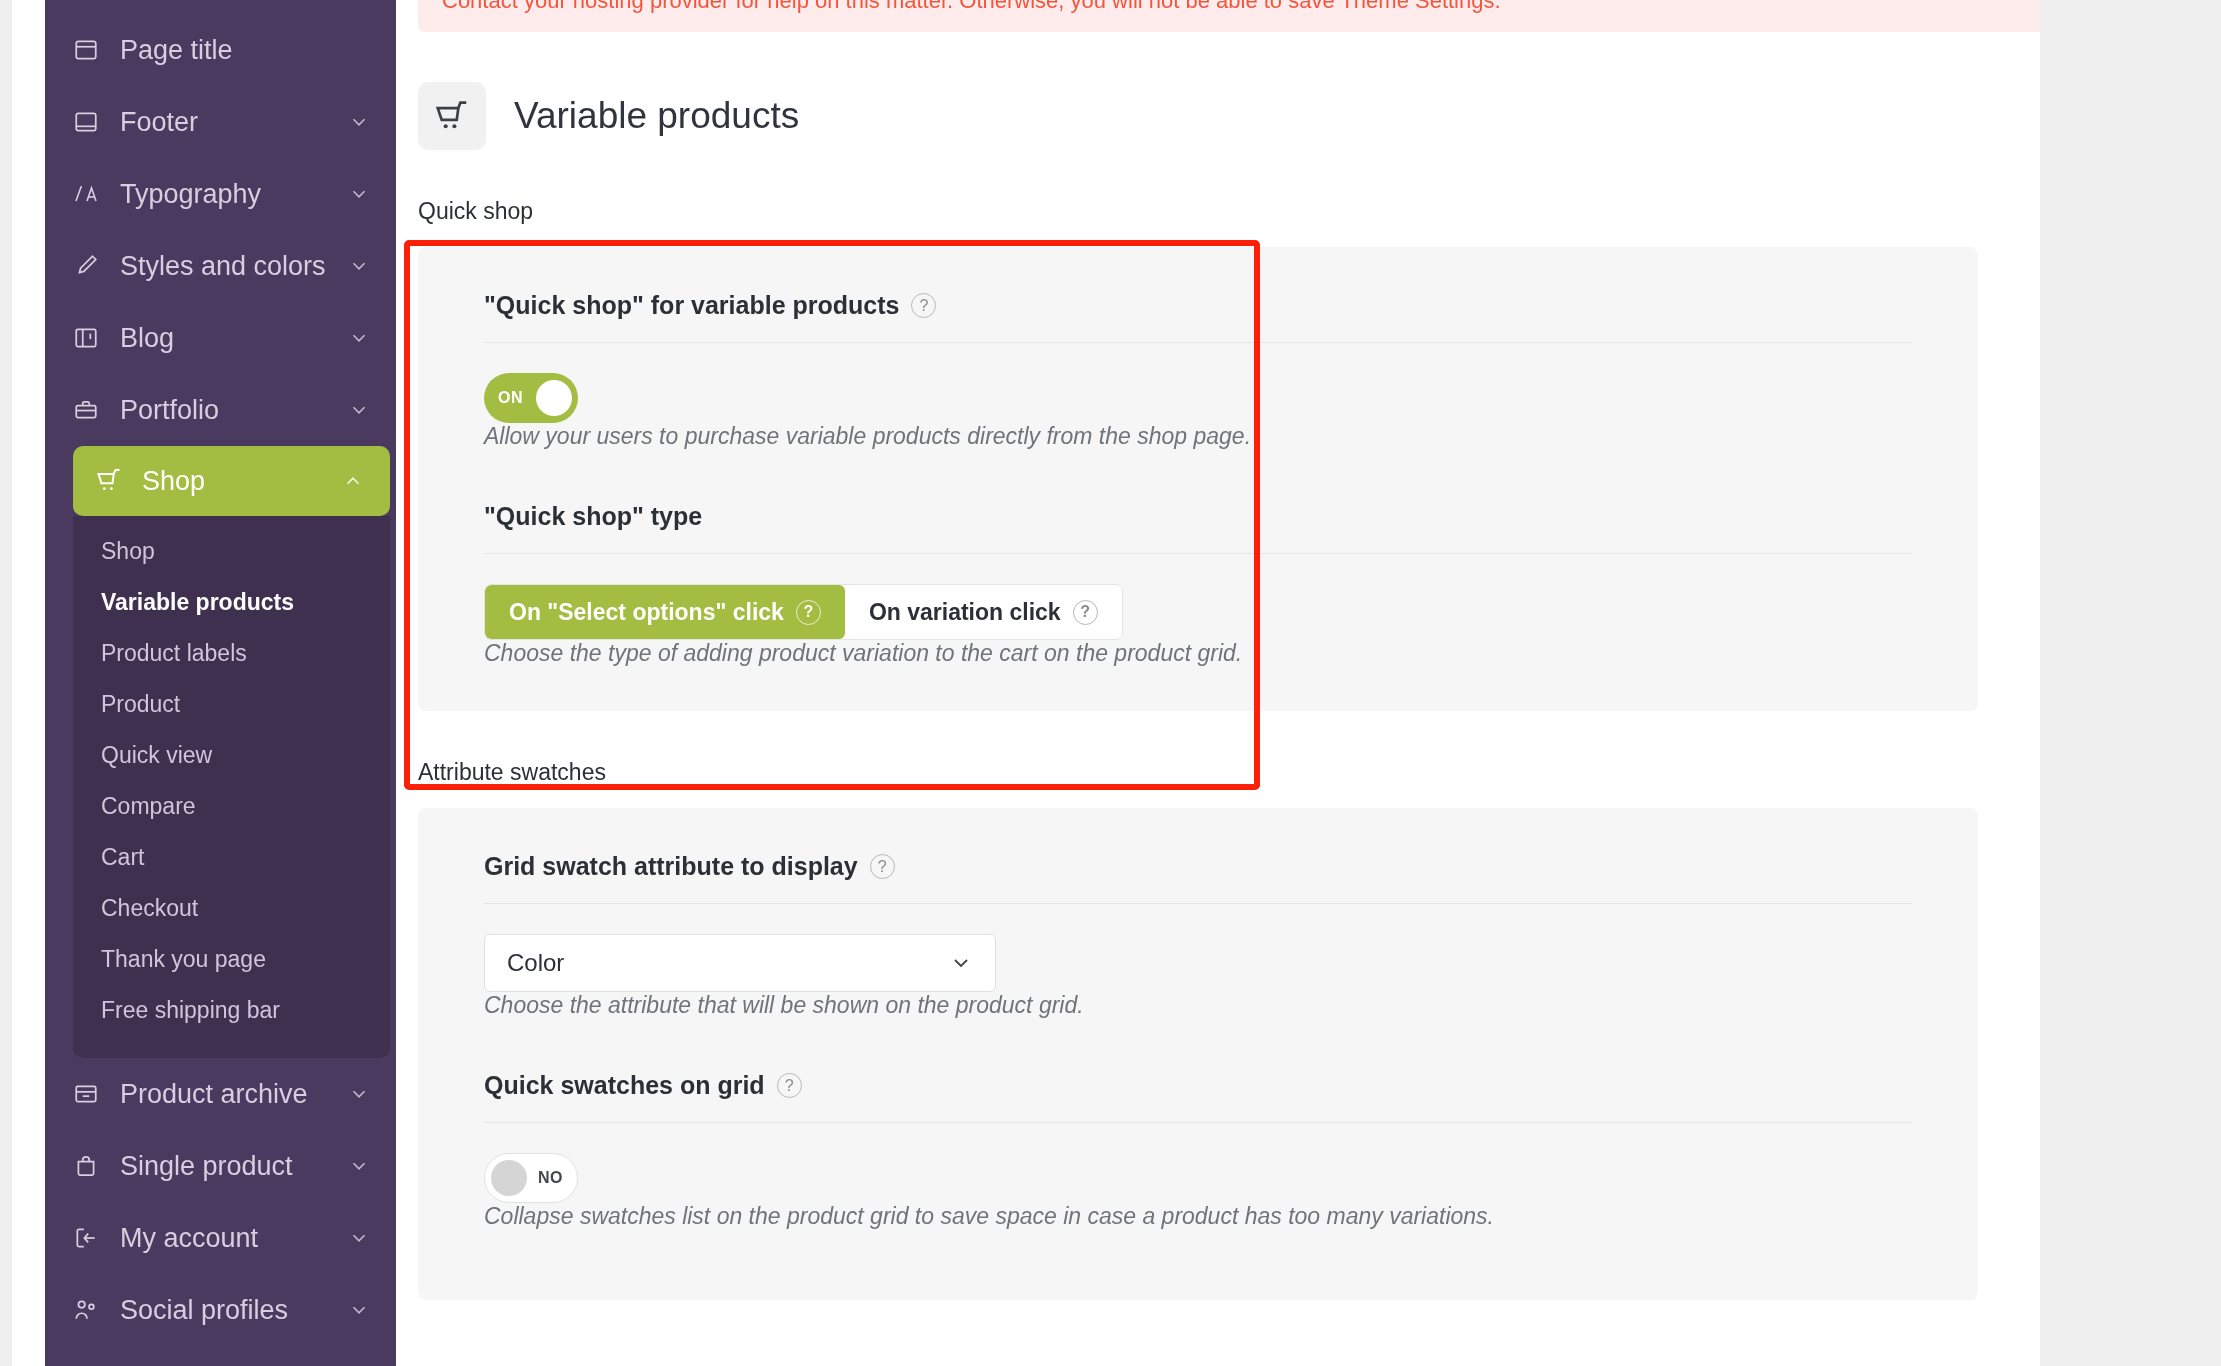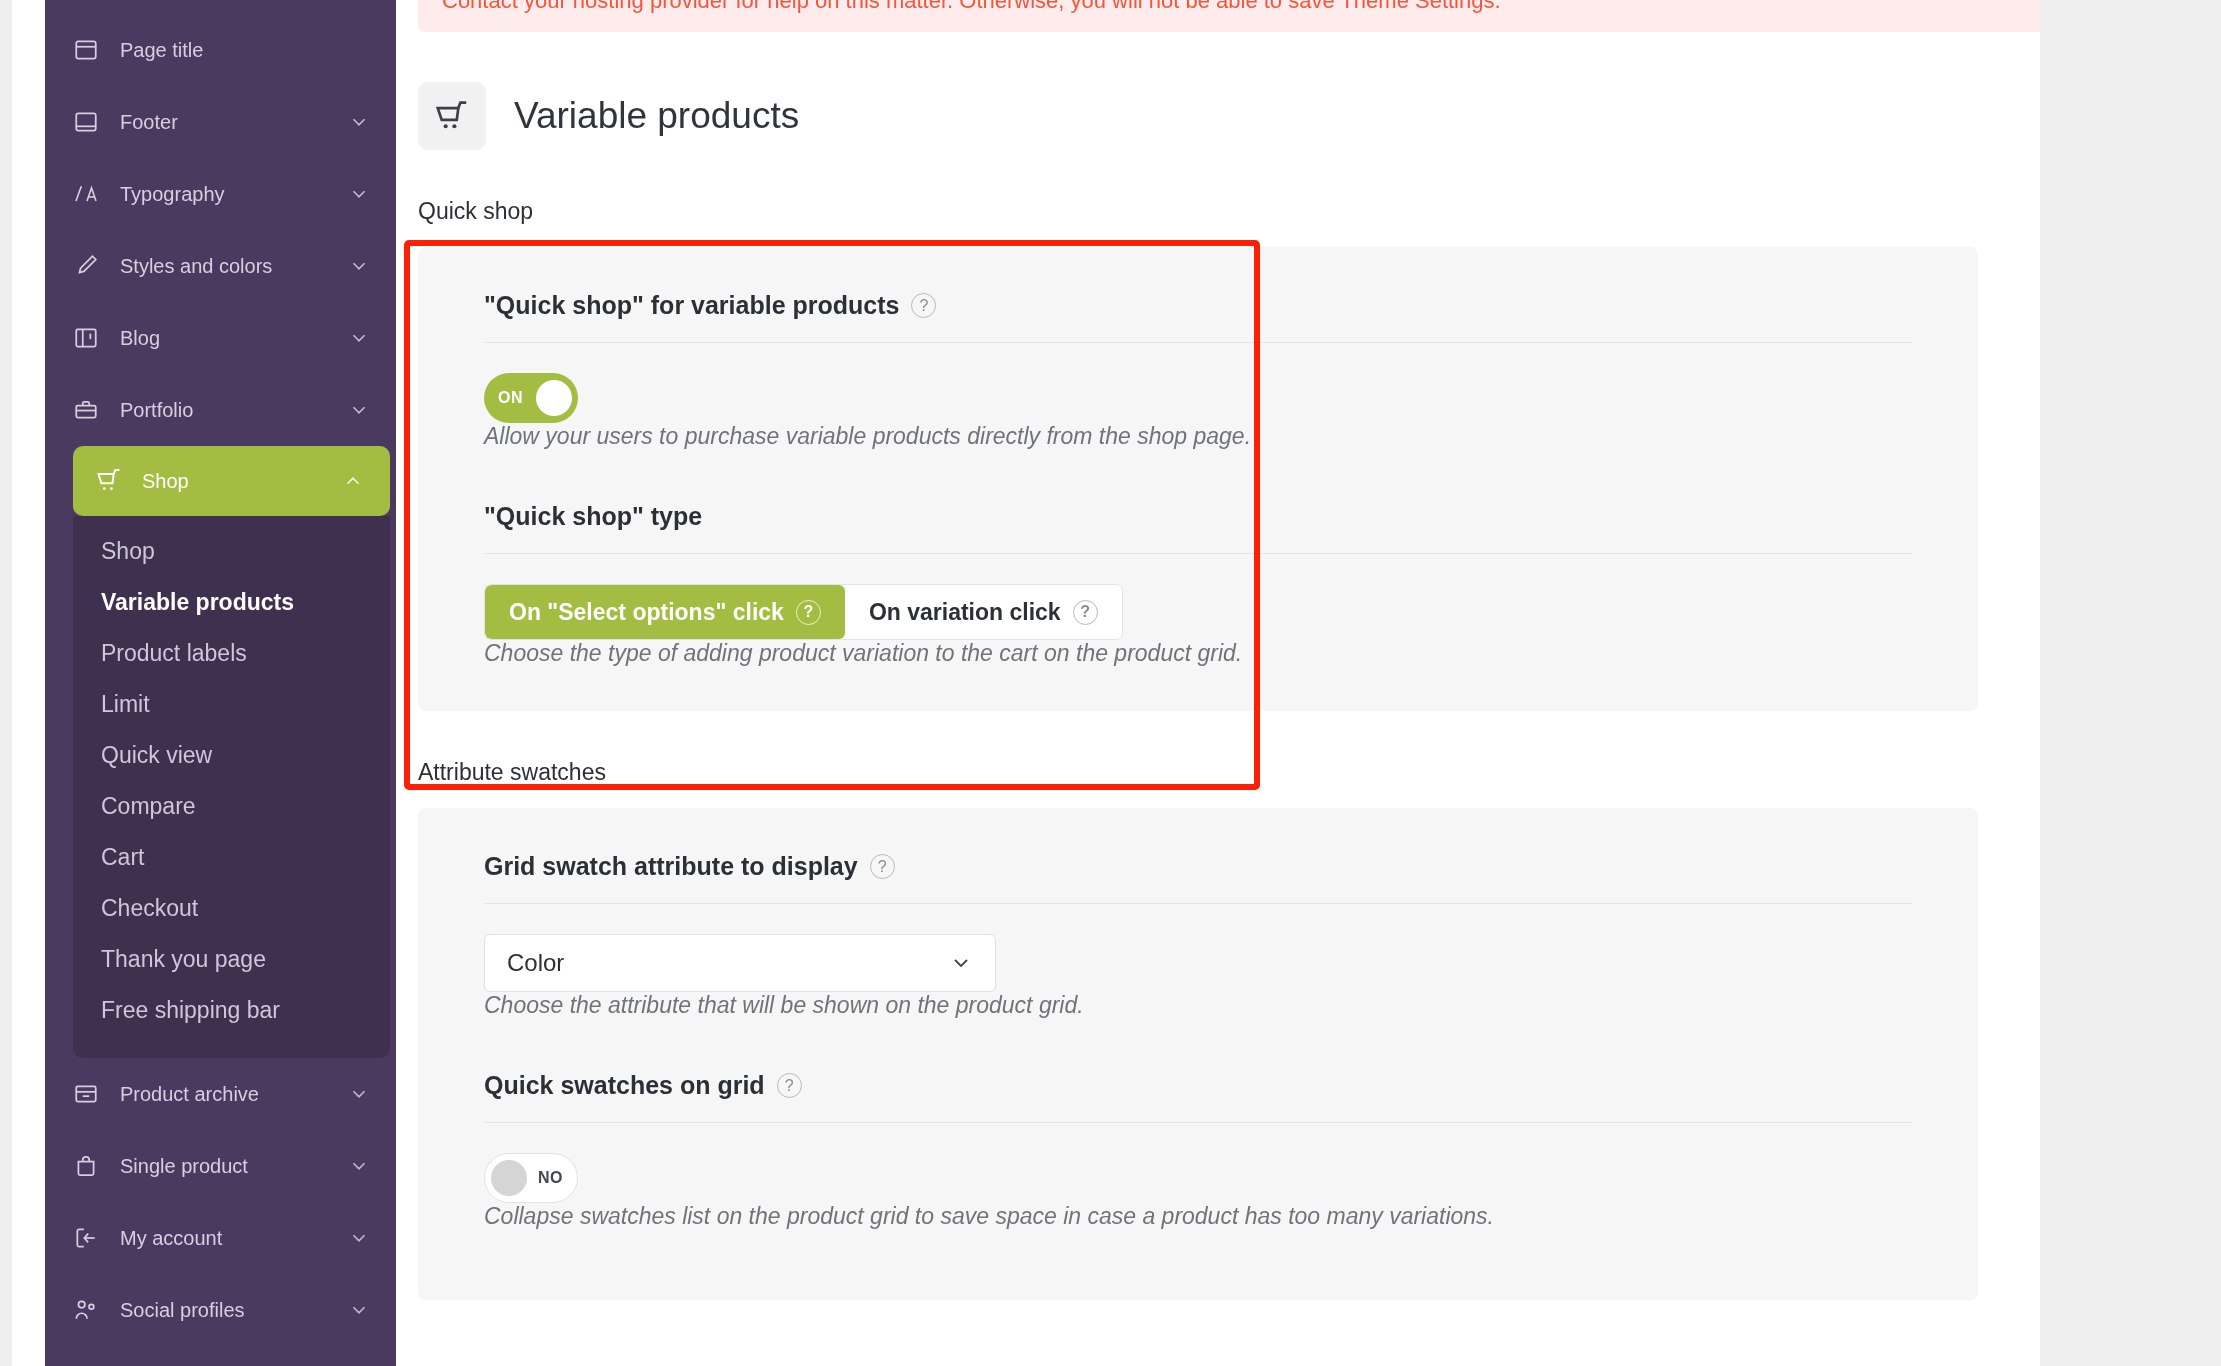--- a/index.html
+++ b/index.html
@@ -17,21 +17,21 @@
 
   
   .sidebar {
     width: 351px; flex: 0 0 351px; height: 1366px;
     background: #4b3a5f; position: relative; overflow: hidden;
   }
   .nav-list { padding-top: 14px; }
   .nav-item {
     display: flex; align-items: center;
     height: 72px; padding: 0 26px 0 28px;
-    color: #d7cfe0; font-size: 20px; cursor: pointer;
+    color: #d7cfe0; font-size: 27px; cursor: pointer;
     position: relative;
   }
   .nav-item .ico { width: 34px; flex: 0 0 34px; display: flex; align-items: center; justify-content: flex-start; }
   .nav-item .lbl { flex: 1 1 auto; margin-left: 13px; white-space: nowrap; }
   .nav-item .chev { flex: 0 0 auto; opacity: .85; }
   .nav-item.active {
     background: #a3bd43; color: #ffffff;
     border-radius: 10px; margin: 0 6px 0 28px; padding-left: 0;
     width: 317px; height: 70px;
   }
@@ -275,21 +275,21 @@
         <div class="sub-item">
             <span>Shop</span>
           </div>
         <div class="sub-item current">
             <span>Variable products</span>
           </div>
         <div class="sub-item">
             <span>Product labels</span>
           </div>
         <div class="sub-item">
-            <span>Limit</span>
+            <span>Product</span>
           </div>
         <div class="sub-item">
             <span>Quick view</span>
           </div>
         <div class="sub-item">
             <span>Compare</span>
           </div>
         <div class="sub-item">
             <span>Cart</span>
           </div>

